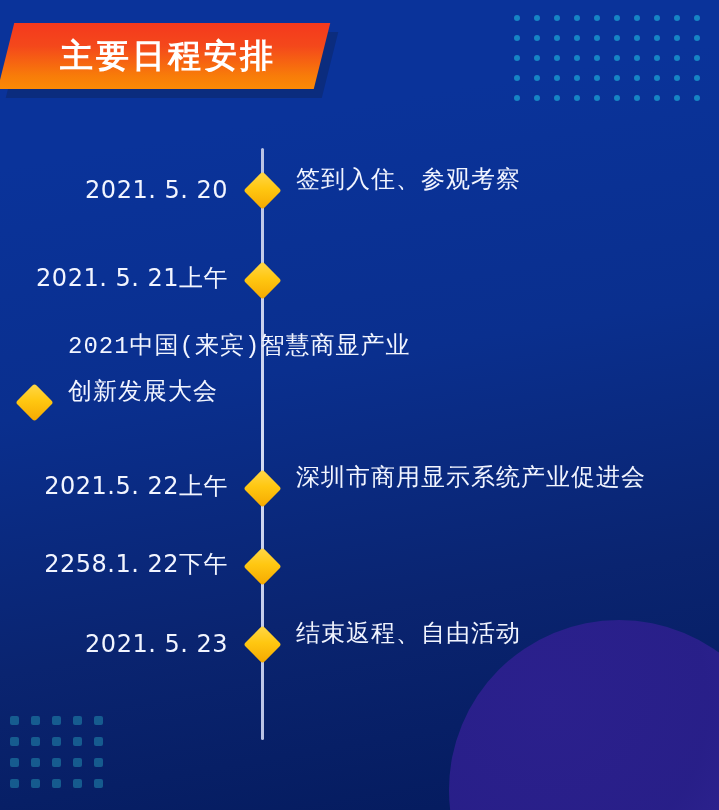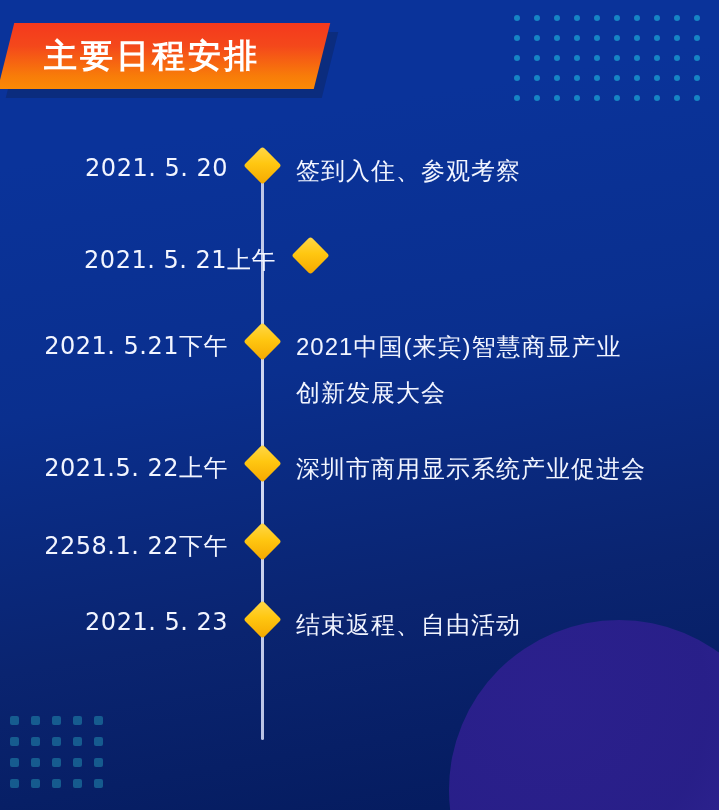--- a/index.html
+++ b/index.html
@@ -86,21 +86,21 @@
     position: absolute;
     left: 6px;
     top: 0;
     width: 316px;
     height: 66px;
     background: linear-gradient(180deg, #f4391d 0%, #f4481b 35%, #f87c09 80%, #fb8a05 100%);
     transform: skewX(-14deg);
   }
   .banner-text {
     position: absolute;
-    left: 0;
+    left: 16px;
     top: 0;
     width: 330px;
     height: 66px;
     display: flex;
     align-items: center;
     padding-left: 44px;
     box-sizing: border-box;
     color: #ffffff;
     font-size: 33px;
     font-weight: bold;
@@ -122,21 +122,21 @@
 
   .timeline {
     position: absolute;
     left: 0;
     top: 148px;
     width: 719px;
   }
   .tl-row {
     position: relative;
     display: flex;
-    align-items: flex-start;
+    align-items: flex-end;
     min-height: 56px;
   }
   .tl-date {
     width: 228px;
     flex: 0 0 228px;
     text-align: right;
     color: #f2f5ff;
     font-size: 24px;
     letter-spacing: .5px;
     white-space: nowrap;
@@ -156,21 +156,21 @@
     transform: rotate(45deg);
     border-radius: 3px;
     margin-top: 4px;
   }
   .tl-event {
     flex: 1 1 auto;
     color: #f2f5ff;
     font-size: 24px;
     letter-spacing: 1px;
     line-height: 46px;
-    font-family: Liberation Sans, sans-serif;
+    font-family: Liberation Mono, monospace;
   }
   .tl-event .line2 {
     display: block;
   }
   .tl-date-pad { padding-top: 6px; }
 </style>
 </head>
 <body>
 
 <div id="poster">
@@ -261,28 +261,27 @@
   <div class="timeline-axis"></div>
 
   <div class="timeline" id="timeline">
       <div class="tl-row" style="margin-bottom: 34px;">
         <div class="tl-date tl-date-pad">2021. 5. 20</div>
         <div class="tl-marker">
           <div class="diamond"></div>
         </div>
         <div class="tl-event"><span>签到入住、参观考察</span></div>
       </div>
-      <div class="tl-row" style="margin-bottom: 30px; padding-left: 48px;">
+      <div class="tl-row" style="margin-bottom: 30px;">
         <div class="tl-date tl-date-pad">2021. 5. 21上午</div>
         <div class="tl-marker">
           <div class="diamond"></div>
         </div>
       </div>
       <div class="tl-row" style="margin-bottom: 30px;">
-        <div class="tl-date tl-date-pad">2021. 5.21下午</div>
         <div class="tl-marker">
           <div class="diamond"></div>
         </div>
         <div class="tl-event"><span>2021中国(来宾)智慧商显产业</span><span class="line2">创新发展大会</span></div>
       </div>
       <div class="tl-row" style="margin-bottom: 22px;">
         <div class="tl-date tl-date-pad">2021.5. 22上午</div>
         <div class="tl-marker">
           <div class="diamond"></div>
         </div>

